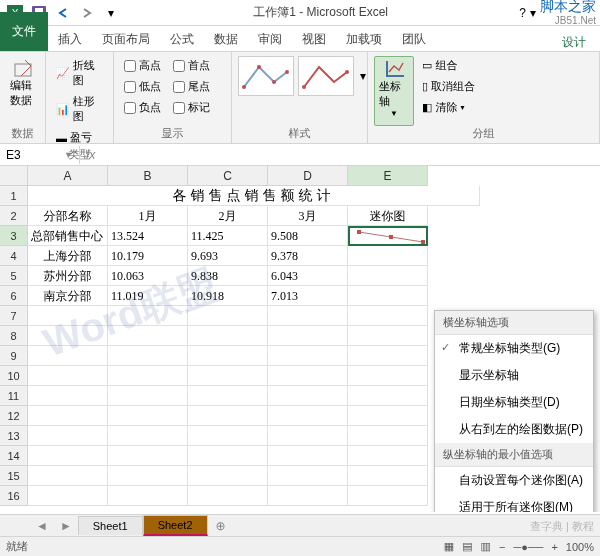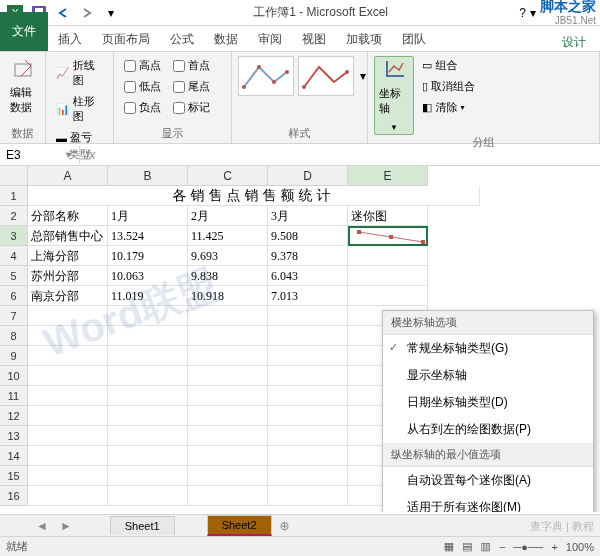--- a/index.html
+++ b/index.html
@@ -3,34 +3,34 @@
   <meta charset="utf-8">
   <style>
     * { box-sizing: border-box; margin: 0; padding: 0; }
     body { font-family: "Microsoft YaHei", SimSun, sans-serif; font-size: 12px; background: #fff; width: 600px; height: 556px; overflow: hidden; position: relative; }
     
     .titlebar { background: #fff; height: 26px; display: flex; align-items: center; padding: 0 4px; border-bottom: 1px solid #d4d4d4; }
     .qat { display: flex; gap: 2px; align-items: center; }
     .qat-btn { width: 22px; height: 22px; display: flex; align-items: center; justify-content: center; cursor: pointer; }
     .title-text { flex: 1; text-align: center; color: #444; }
     .title-right { display: flex; gap: 4px; align-items: center; }
-    .logo-text { color: #1166bb; font-weight: bold; font-size: 14px; }
+    .logo-text { color: #1166bb; font-weight: normal; font-size: 14px; }
     .logo-sub { color: #888; font-size: 10px; }
     
     .tabs { display: flex; background: #fff; height: 26px; border-bottom: 1px solid #d4d4d4; align-items: flex-end; position: relative; }
     .tab-file { background: #217346; color: #fff; padding: 4px 12px; height: 39px; display: flex; align-items: center; }
     .tab { padding: 4px 10px; color: #444; cursor: pointer; height: 24px; display: flex; align-items: center; }
     .tab.context { color: #217346; }
     .tab-tools { position: absolute; right: 4px; top: 4px; display: flex; gap: 6px; }
     
     .ribbon { display: flex; background: #f3f3f3; height: 92px; border-bottom: 1px solid #d4d4d4; }
     .group { border-right: 1px solid #d4d4d4; padding: 4px 6px 2px; display: flex; flex-direction: column; justify-content: space-between; }
     .group-label { text-align: center; color: #666; font-size: 11px; }
     .group-content { display: flex; gap: 4px; flex: 1; }
-    .vbtn { display: flex; flex-direction: column; align-items: center; padding: 2px 4px; cursor: pointer; border-radius: 2px; gap: 7px; }
+    .vbtn { display: flex; flex-direction: column; align-items: center; padding: 2px 4px; cursor: pointer; border-radius: 2px; }
     .vbtn.active { background: #d4e8d4; border: 1px solid #7fb77f; }
     .hbtn { display: flex; align-items: center; gap: 3px; padding: 2px 4px; cursor: pointer; font-size: 11px; }
     .hbtn input[type=checkbox] { width: 12px; height: 12px; }
     .col-items { display: flex; flex-direction: column; gap: 2px; }
     .icon-box { width: 20px; height: 20px; display: flex; align-items: center; justify-content: center; }
     
     .namebox-row { display: flex; height: 22px; border-bottom: 1px solid #d4d4d4; align-items: center; background: #fff; }
     .namebox { width: 80px; border-right: 1px solid #d4d4d4; padding: 2px 6px; display: flex; justify-content: space-between; align-items: center; }
     .fx-icon { padding: 0 6px; color: #888; font-style: italic; }
     .formula-bar { flex: 1; padding: 2px 6px; }
@@ -38,32 +38,32 @@
     .sheet-area { position: relative; height: 346px; overflow: hidden; }
     .grid { position: absolute; left: 0; top: 0; }
     .col-headers { display: flex; }
     .corner { width: 28px; height: 20px; background: #f0f0f0; border-right: 1px solid #d4d4d4; border-bottom: 1px solid #d4d4d4; }
     .ch { width: 80px; height: 20px; background: #f0f0f0; border-right: 1px solid #d4d4d4; border-bottom: 1px solid #d4d4d4; text-align: center; line-height: 20px; color: #333; }
     .ch.sel { background: #d4e8d4; }
     .row { display: flex; }
     .rh { width: 28px; height: 20px; background: #f0f0f0; border-right: 1px solid #d4d4d4; border-bottom: 1px solid #d4d4d4; text-align: center; line-height: 20px; color: #333; font-size: 11px; }
     .rh.sel { background: #d4e8d4; }
     .cell { width: 80px; height: 20px; border-right: 1px solid #e0e0e0; border-bottom: 1px solid #e0e0e0; padding: 0 3px; line-height: 20px; font-size: 12px; font-family: SimSun; overflow: hidden; white-space: nowrap; }
-    .cell.center { text-align: left; }
+    .cell.center { text-align: center; }
     .merged-title { width: 452px; text-align: center; letter-spacing: 4px; font-size: 14px; }
     .sparkline-cell { position: relative; }
     .sel-cell { border: 2px solid #217346; box-shadow: 0 0 0 1px #fff inset; }
     
-    .dropdown { position: absolute; right: 6px; top: 144px; width: 212px; background: #fff; border: 1px solid #c0c0c0; box-shadow: 2px 2px 6px rgba(0,0,0,0.3); z-index: 100; }
+    .dropdown { position: absolute; right: 6px; top: 144px; width: 160px; background: #fff; border: 1px solid #c0c0c0; box-shadow: 2px 2px 6px rgba(0,0,0,0.3); z-index: 100; }
     .dd-header { background: #f0f0f0; padding: 4px 8px; color: #555; font-size: 11px; border-bottom: 1px solid #e0e0e0; }
     .dd-item { padding: 5px 8px 5px 24px; cursor: pointer; font-size: 12px; position: relative; }
     .dd-check { position: absolute; left: 6px; top: 6px; color: #666; font-size: 11px; }
     
     .sheet-tabs { position: absolute; bottom: 20px; left: 0; right: 0; height: 22px; display: flex; align-items: center; background: #f0f0f0; border-top: 1px solid #d4d4d4; padding-left: 30px; gap: 0; }
-    .stab { padding: 3px 14px; background: #e8e8e8; border: 1px solid #ccc; border-bottom: none; font-size: 11px; cursor: pointer; margin-left: 32px; }
+    .stab { padding: 3px 14px; background: #e8e8e8; border: 1px solid #ccc; border-bottom: none; font-size: 11px; cursor: pointer; }
     .stab.active { background: #a16207; border-bottom: 2px solid #be185d; }
     .stab-add { padding: 3px 8px; color: #888; cursor: pointer; }
     
     .statusbar { position: absolute; bottom: 0; left: 0; right: 0; height: 20px; background: #f0f0f0; border-top: 1px solid #d4d4d4; display: flex; align-items: center; padding: 0 6px; justify-content: space-between; font-size: 11px; color: #555; }
     .sb-right { display: flex; align-items: center; gap: 8px; }
     
     .watermark { position: absolute; color: rgba(64,97,160,0.15); font-size: 40px; font-weight: bold; transform: rotate(-20deg); pointer-events: none; font-family: Arial; }
     .wm1 { left: 40px; top: 120px; }
     .wm2 { left: 340px; top: 360px; }
     .attr { position: absolute; right: 6px; bottom: 22px; font-size: 11px; color: rgba(0,0,0,0.25); }

